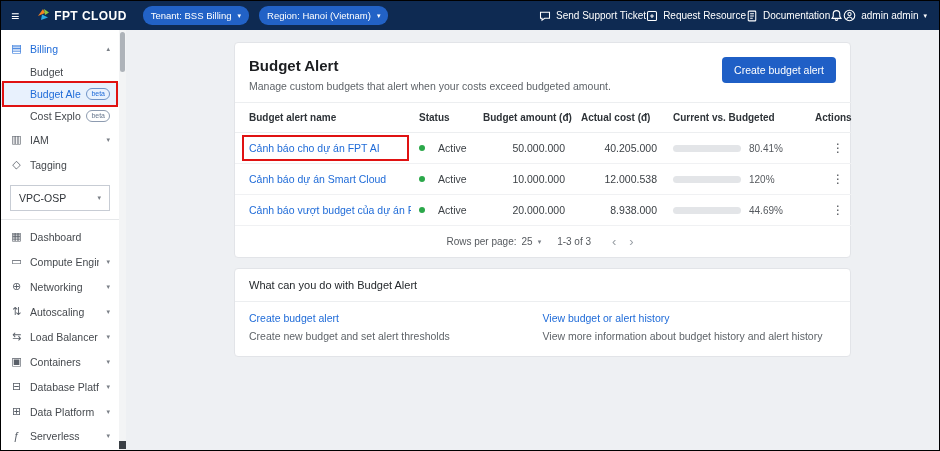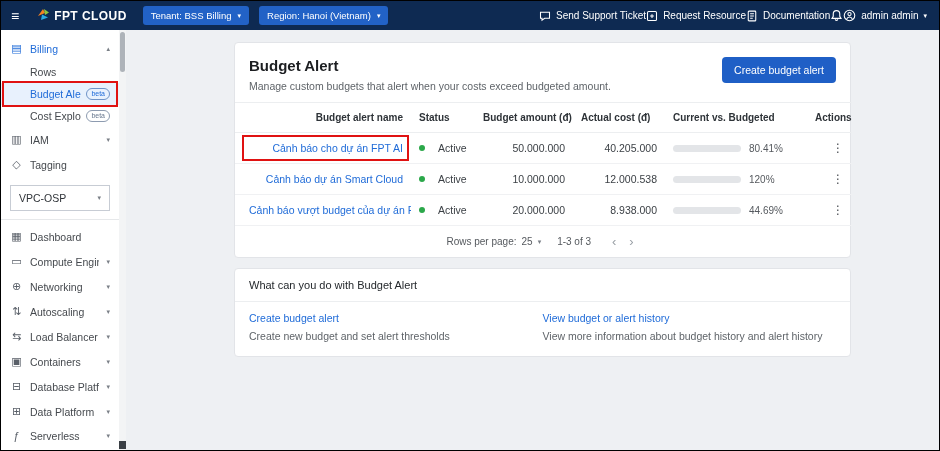--- a/index.html
+++ b/index.html
@@ -5,21 +5,21 @@
   * { box-sizing: border-box; margin: 0; padding: 0; }
   html,body { width: 940px; height: 451px; }
   body { font-family: "Liberation Sans", "DejaVu Sans", sans-serif; }
   .app { width:940px; height:451px; border:1px solid #000; background:#eef0f3; display:flex; flex-direction:column; overflow:hidden; }
 
   
   .topbar { flex:0 0 29px; background:#0e2a52; color:#fff; display:flex; align-items:center; padding:0 12px 0 10px; gap:10px; }
   .hamburger { font-size:14px; cursor:pointer; line-height:1; }
   .logo { display:flex; align-items:center; gap:4px; margin:0 6px 0 8px; }
   .logo-text { font-weight:bold; font-size:12px; letter-spacing:.4px; white-space:nowrap; }
-  .tb-btn { background:#2262c6; border-radius:3px; font-size:9.5px; padding:4px 8px; display:flex; align-items:center; gap:6px; cursor:pointer; white-space:nowrap; }
+  .tb-btn { background:#2262c6; border-radius:9px; font-size:9.5px; padding:4px 8px; display:flex; align-items:center; gap:6px; cursor:pointer; white-space:nowrap; }
   .tb-caret { font-size:7px; line-height:1; }
   .tb-right { margin-left:auto; display:flex; align-items:center; font-size:10px; white-space:nowrap; }
   .tb-link { display:flex; align-items:center; gap:5px; cursor:pointer; }
   .tb-icon svg { display:block; }
   .tb-user { display:flex; align-items:center; gap:5px; cursor:pointer; }
 
   
   .frame { flex:1; display:flex; min-height:0; }
 
   
@@ -48,21 +48,21 @@
   .cm-header { display:flex; padding:14px 14px 10px 14px; }
   .cm-title { font-size:15px; font-weight:bold; color:#1c1e21; }
   .cm-sub { font-size:10.5px; color:#5f6469; margin-top:6px; }
   .create-btn { margin-left:auto; background:#1f5fc6; color:#fff; font-size:10.5px; border:none; border-radius:4px; padding:0 12px; height:26px; cursor:pointer; white-space:nowrap; align-self:flex-start; font-family:inherit; }
 
   table.tbl { width:100%; border-collapse:collapse; font-size:10.5px; table-layout:fixed; }
   .tbl th { text-align:left; font-size:10px; color:#2e3338; font-weight:bold; padding:9px 8px; border-top:1px solid #eceef0; border-bottom:1px solid #eceef0; white-space:nowrap; overflow:hidden; }
   .tbl td { padding:8px 8px; border-bottom:1px solid #f0f1f3; color:#3c4146; white-space:nowrap; overflow:hidden; }
   .col-name { width:176px; } .col-status { width:64px; } .col-budget { width:98px; }
   .col-actual { width:92px; } .col-bar { width:142px; } .col-actions { width:45px; }
-  .tbl th:first-child, .tbl td:first-child { padding-left:14px;text-align:right; }
+  .tbl th:first-child, .tbl td:first-child { padding-left:14px; }
   .num { text-align:right; }
   .link { color:#1f6bd8; cursor:pointer; }
   .status { display:flex; align-items:center; gap:13px; }
   .dot { width:6px; height:6px; border-radius:50%; background:#2ba84a; flex:0 0 6px; }
   .bar-wrap { display:flex; align-items:center; gap:8px; }
   .bar-track { width:68px; height:7px; background:#e3e5e8; border-radius:4px; overflow:hidden; flex:0 0 68px; }
   .bar-fill { height:100%; border-radius:4px; }
   .pct { font-size:10px; color:#55595e; }
   .kebab { color:#4a4e53; font-size:12px; text-align:center; cursor:pointer; }
   td.name-cell { position:relative; }
@@ -159,21 +159,21 @@
 
   <div class="frame">
 
     <aside class="sidebar">
       <div class="sb-item sb-group-head">
         <span class="sb-icon">▤</span>
         <span class="sb-label">Billing</span>
         <span class="chev">▴</span>
       </div>
       <div class="sb-sub">
-        <span class="sb-label">Rows</span>
+        <span class="sb-label">Budget</span>
       </div>
       <div class="sb-sub selected">
         <span class="sb-label">Budget Alert</span>
         <span class="beta">beta</span>
         <span class="annot annot-sidebar"></span>
       </div>
       <div class="sb-sub">
         <span class="sb-label">Cost Explorer</span>
         <span class="beta">beta</span>
       </div>

